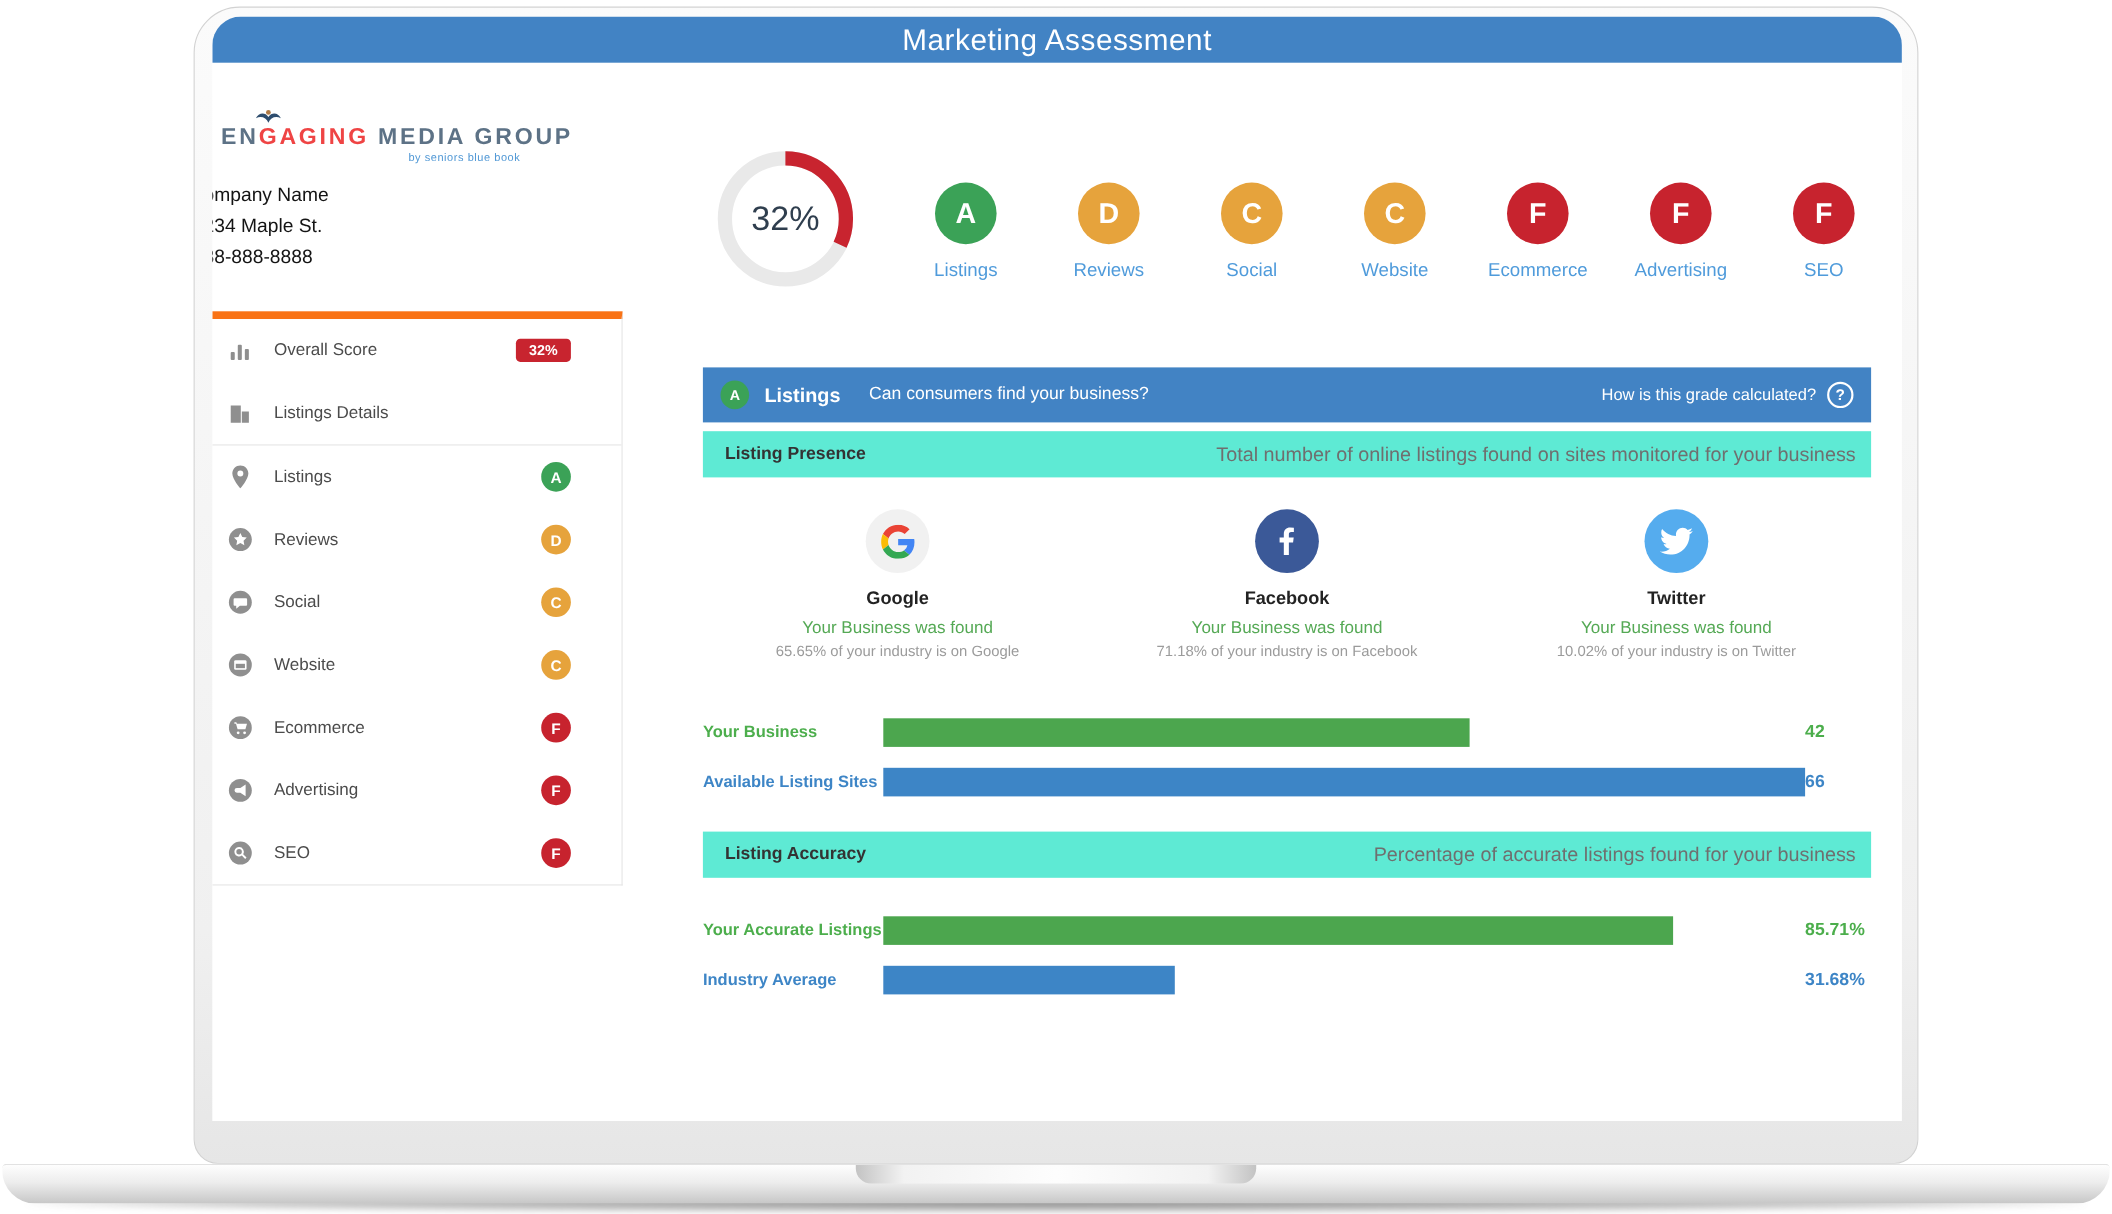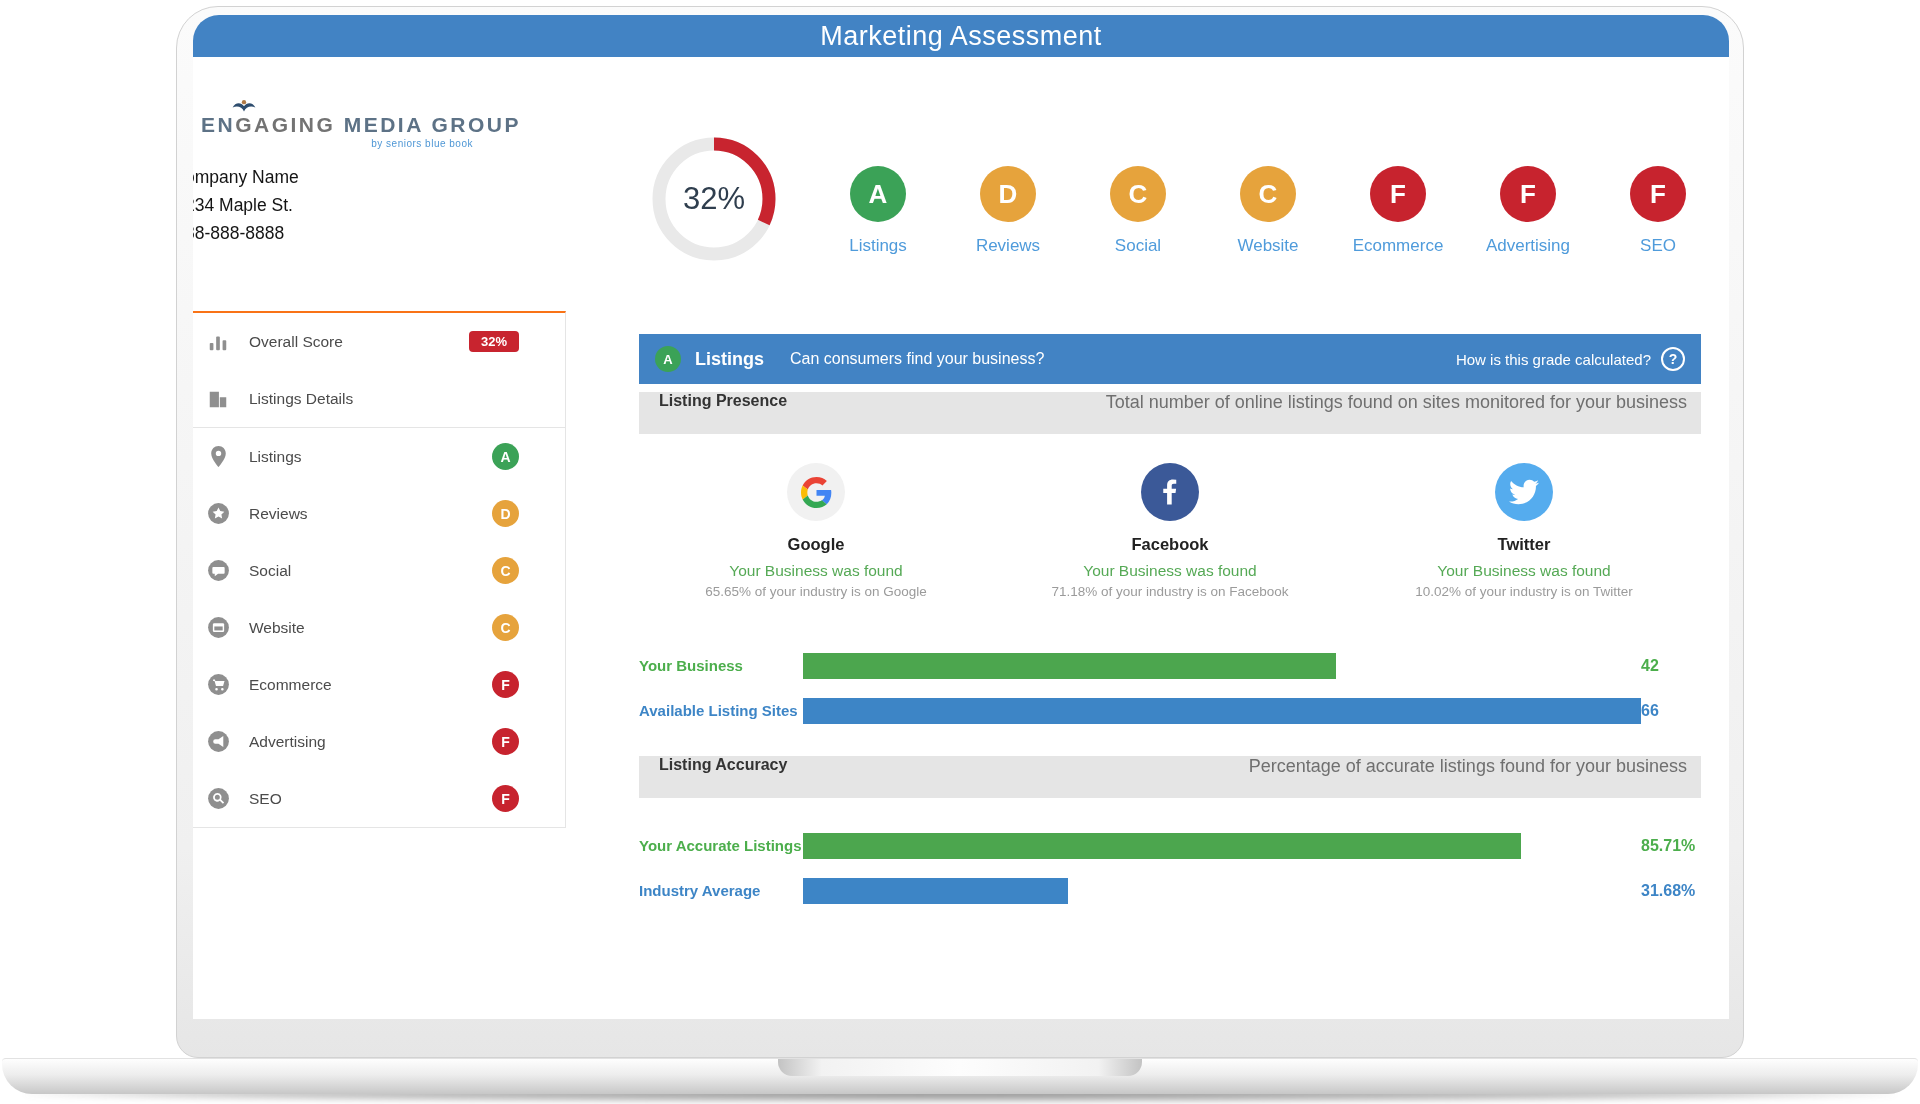--- a/index.html
+++ b/index.html
@@ -24,27 +24,27 @@
     background:#fff; border-radius:26px 26px 0 0; overflow:hidden; }
 
   
   .titlebar { position:absolute; left:0; top:0; right:0; height:42px; background:#4283c4;
     display:flex; align-items:center; justify-content:center; color:#fff; font-size:27px; letter-spacing:.5px; }
 
   
   .logo { position:absolute; left:8px; top:98px; width:272px; }
   .logo-line { position:relative; font-size:21px; font-weight:600; letter-spacing:2.5px;
     color:#5d7286; white-space:nowrap; }
-  .logo-line .hl { color:#737373; }
+  .logo-line .hl { color:#ef4444; }
   .logo-bird { position:absolute; left:30px; top:-16px; }
   .logo-tag { text-align:right; font-size:10px; color:#4f97d5; margin-top:1px; letter-spacing:.5px; }
   .company { position:absolute; left:-8px; top:148px; font-size:17.5px; line-height:28px; color:#141414; }
 
-  .nav { position:absolute; left:0; top:296px; width:373px;
-    border-top:2px solid #f97316; border-bottom:1px solid #e5e5e5; border-right:1px solid #e5e5e5; }
+  .nav { position:absolute; left:0; top:268px; width:373px;
+    border-top:7px solid #f97316; border-bottom:1px solid #e5e5e5; border-right:1px solid #e5e5e5; }
   .nav-sep { height:0; border-top:1px solid #e5e5e5; }
   .nav-row { height:57px; display:flex; align-items:center; padding:0 46px 0 10px; cursor:pointer; }
   .nav-ic { width:30px; display:flex; justify-content:center; color:#8f8f8f; }
   .nav-label { margin-left:16px; font-size:15.5px; color:#4b4b4b; flex:1; }
   .badge-pill { background:#c8242f; color:#fff; font-size:13px; font-weight:bold;
     padding:3px 12px; border-radius:4px; }
   .grade-dot { width:27px; height:27px; border-radius:50%; color:#fff; font-weight:bold; font-size:14px;
     display:flex; align-items:center; justify-content:center; }
 
   .gr-A { background:#3ba257; }
@@ -65,22 +65,22 @@
     display:flex; align-items:center; padding:0 16px; color:#fff; }
   .sec-grade { width:26px; height:26px; border-radius:50%; font-size:13px; font-weight:bold;
     display:flex; align-items:center; justify-content:center; color:#fff; }
   .sec-title { font-size:18px; font-weight:bold; margin-left:14px; }
   .sec-q { font-size:16px; margin-left:26px; }
   .sec-help { margin-left:auto; font-size:15px; cursor:pointer; }
   .q-icon { width:24px; height:24px; border:2px solid #fff; border-radius:50%; margin-left:10px;
     font-size:14px; font-weight:bold; display:flex; align-items:center; justify-content:center; cursor:pointer; }
 
   
-  .band { position:absolute; left:446px; width:1062px; height:42px; background:#e5e5e5;
-    display:flex; align-items:flex-start; padding:0 14px 0 20px; }
+  .band { position:absolute; left:446px; width:1062px; height:42px; background:#5eead4;
+    display:flex; align-items:center; padding:0 14px 0 20px; }
   .band1 { top:377px; } .band2 { top:741px; }
   .band-title { font-weight:bold; font-size:16px; color:#333; }
   .band-desc { margin-left:auto; font-size:18px; color:#6f6f6f; }
 
   
   .platforms { position:absolute; left:446px; top:448px; width:1062px; display:flex; }
   .p-col { flex:1; text-align:center; }
   .p-icon { width:58px; height:58px; border-radius:50%; margin:0 auto;
     display:flex; align-items:center; justify-content:center; }
   .p-google { background:#f1f1f1; } .p-fb { background:#3b5998; } .p-tw { background:#55acee; }

